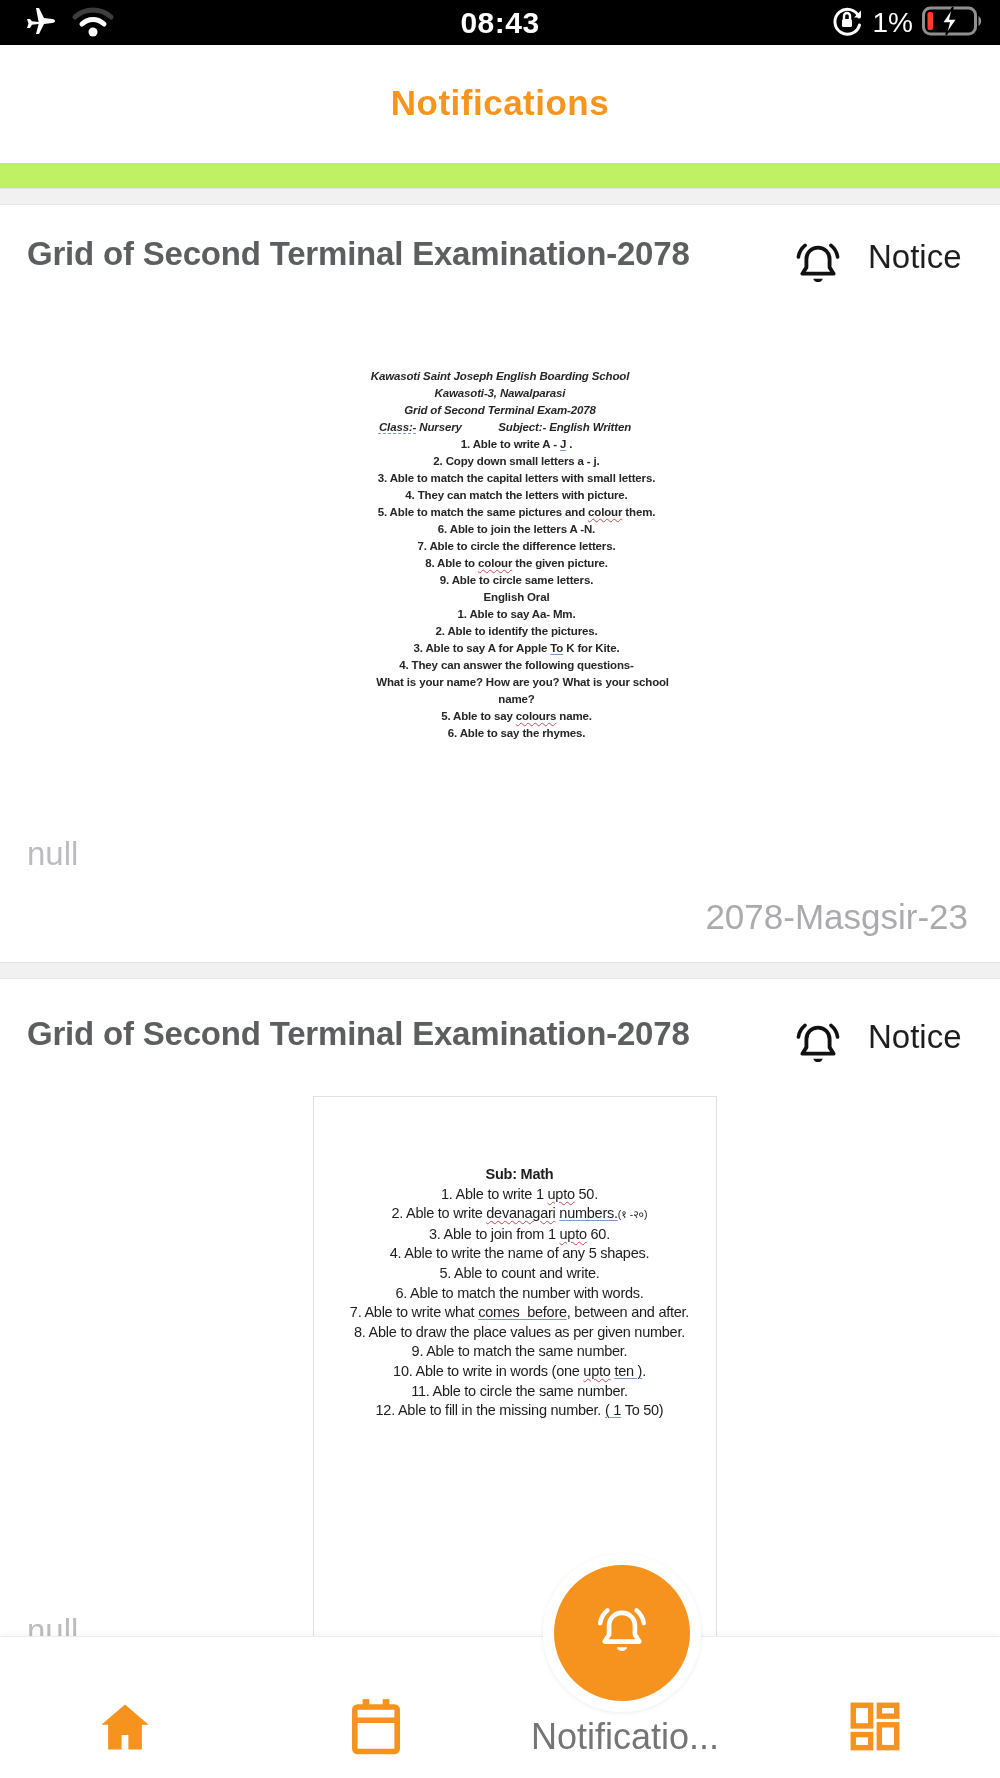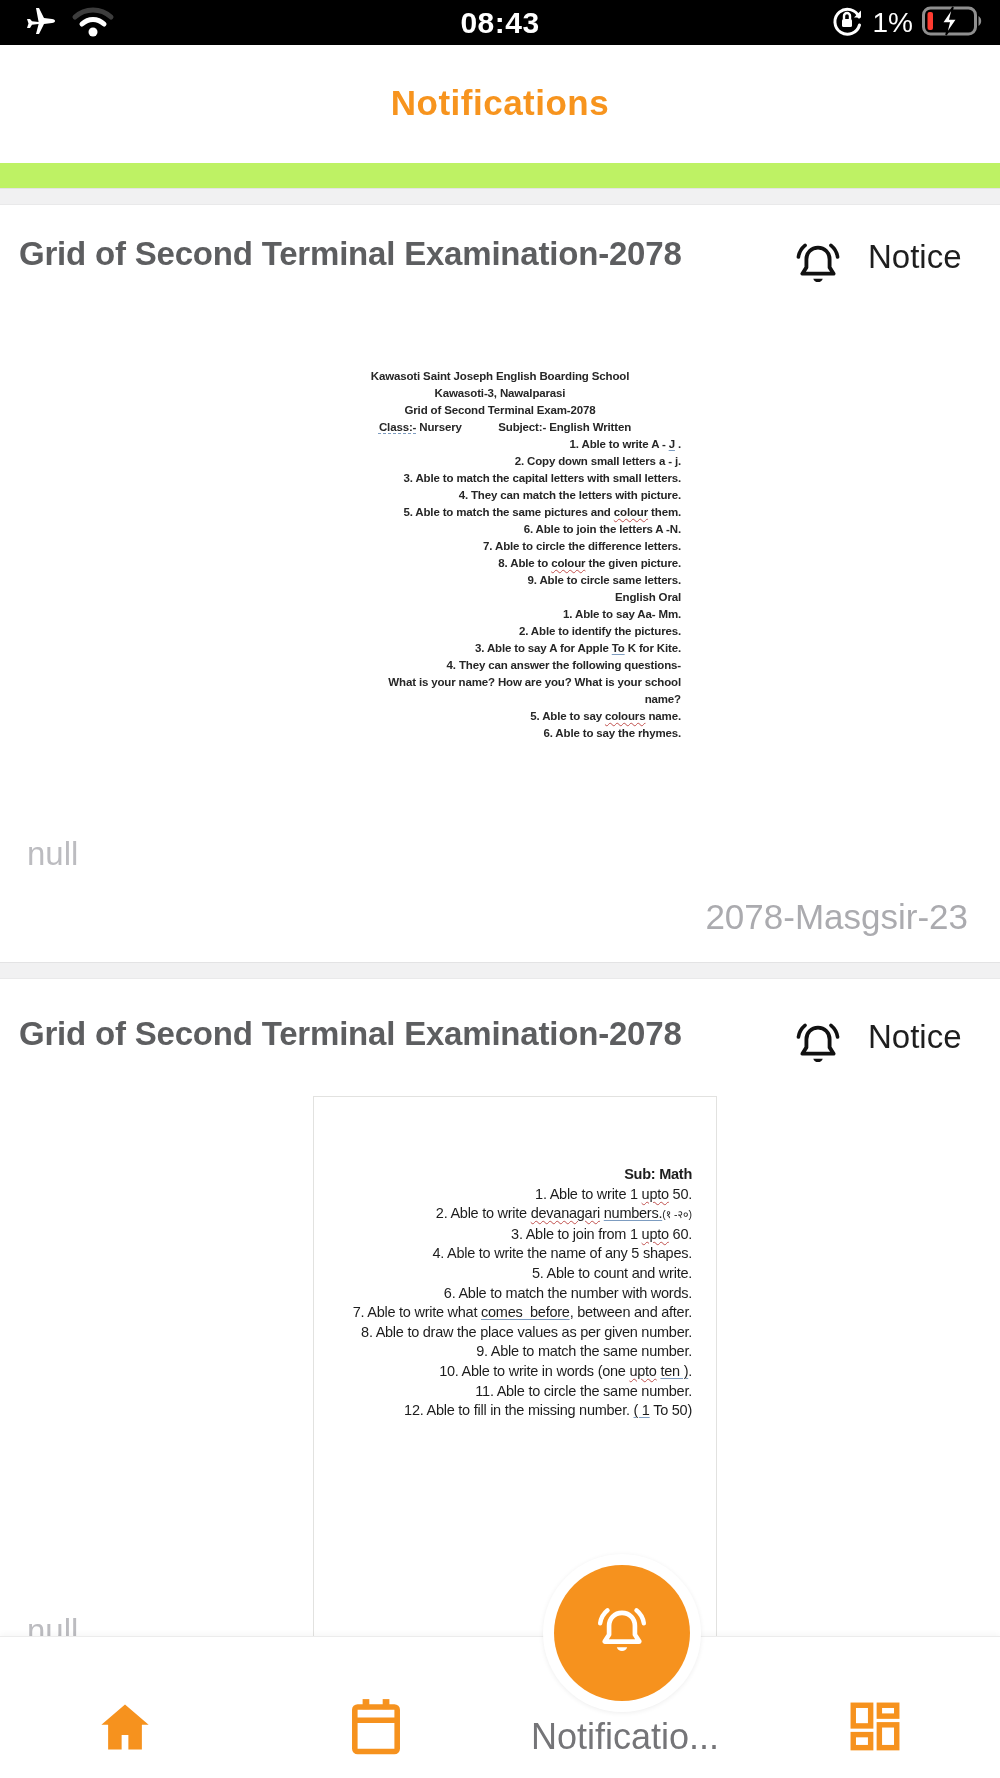--- a/index.html
+++ b/index.html
@@ -20,39 +20,39 @@
              color:#f7941e;font-size:35px;font-weight:700;letter-spacing:.5px;}
 
   .divider{position:absolute;left:0;width:1000px;background:#f1f1f2;border-top:1px solid #e3e3e4;border-bottom:1px solid #e9e9ea;box-sizing:border-box;}
   .divider.d1{top:188px;height:17px;}
   .divider.d2{top:962px;height:17px;}
 
   
   .card{position:absolute;left:0;width:1000px;background:#fff;}
   .card1{top:205px;height:757px;}
   .card2{top:979px;height:799px;}
-  .card-title{position:absolute;left:19px;top:0;width:740px;color:#5d5e60;font-size:33px;font-weight:700;letter-spacing:-.2px;}
+  .card-title{position:absolute;left:27px;top:0;width:740px;color:#5d5e60;font-size:33px;font-weight:700;letter-spacing:-.2px;}
   .card1 .card-title{top:30px;}
   .card2 .card-title{top:36px;}
   .bell-wrap{position:absolute;left:790px;width:56px;height:54px;}
   .card1 .bell-wrap{top:32px;}
   .card2 .bell-wrap{top:38px;}
   .notice{position:absolute;left:868px;color:#1e1e1e;font-size:33px;font-weight:400;}
   .card1 .notice{top:33px;}
   .card2 .notice{top:39px;}
 
   .null-text{position:absolute;left:27px;color:#bcbcc0;font-size:33px;font-weight:400;}
   .card1 .null-text{top:630px;}
   .card2 .null-text{top:633px;}
   .date-text{position:absolute;right:32px;top:692px;color:#ababaf;font-size:35px;font-weight:400;}
 
   
   .doc{position:absolute;color:#262626;white-space:pre-wrap;}
-  .doc .doc-line{text-align:right;}
-  .doc .doc-line.center{text-align:center;}
+  .doc .doc-line{text-align:center;}
+  .doc .doc-line.center{text-align:center;font-style:italic;}
   .doc .doc-line.bold{font-weight:700;}
   .doc1{left:313px;top:110px;width:374px;height:440px;background:#fff;
         font-size:11.5px;font-weight:700;letter-spacing:-.15px;line-height:15.5px;
         padding:54px 6px 0 39px;box-sizing:border-box;}
   .doc1 .doc-line{margin-bottom:1.5px;}
   .doc1 .doc-line.center{margin-left:-33px;}
   .doc2{left:313px;top:117px;width:404px;height:682px;background:#fff;
         border:1px solid #e2e2e0;border-bottom:none;
         font-size:14.5px;font-weight:400;letter-spacing:-.25px;line-height:19.6px;color:#1d1d1d;
         padding:68px 24px 0 33px;box-sizing:border-box;}

